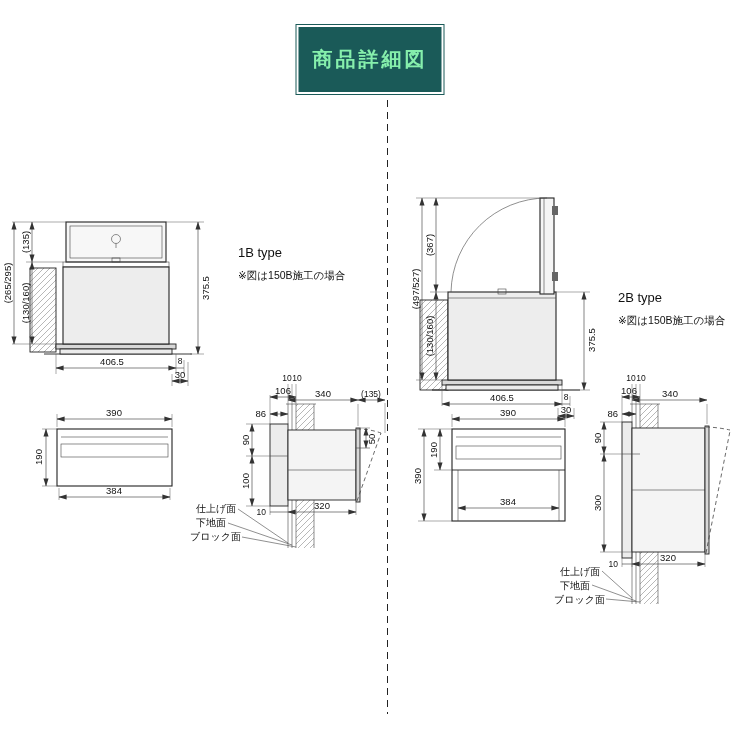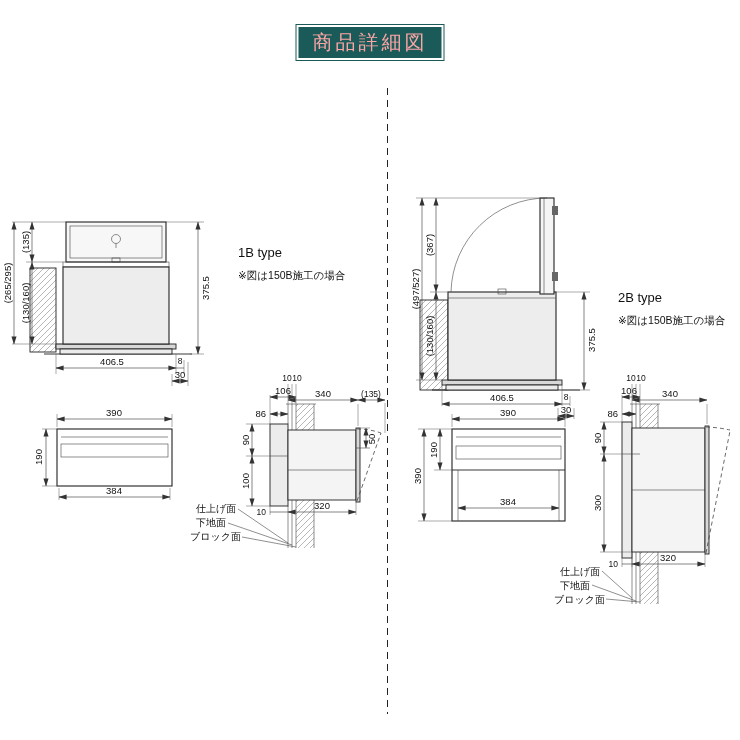--- a/index.html
+++ b/index.html
@@ -1,21 +1,21 @@
 <!DOCTYPE html>
 <html><head>
 <meta charset="utf-8">
 <style>
   html,body{margin:0;padding:0;background:#fff;}
   #stage{position:relative;width:740px;height:740px;background:#ffffff;overflow:hidden;
          font-family:"Liberation Sans","DejaVu Sans",sans-serif;}
   #title-wrap{position:absolute;top:24px;left:50%;transform:translateX(-50%);
               background:#fff;border:1px solid #1a5a58;padding:2px;}
-  #title-inner{background:#1a5a58;color:#fca5a5;font-size:20px;font-weight:normal;
-               letter-spacing:3px;padding:3px 14px;line-height:1.25;white-space:nowrap;}
+  #title-inner{background:#1a5a58;color:#86efac;font-size:20px;font-weight:bold;
+               letter-spacing:3px;padding:20px 14px;line-height:1.25;white-space:nowrap;}
   svg{position:absolute;left:0;top:0;}
   svg text{font-family:"Liberation Sans","DejaVu Sans",sans-serif;fill:#111;}
   .t13{font-size:13px;}
   .t11{font-size:10.5px;}
   .t10{font-size:10px;}
   .t9{font-size:9.5px;}
   .t8{font-size:8.5px;}
   .mid{text-anchor:middle;}
   .end{text-anchor:end;}
   .obj{stroke:#222;stroke-width:1.1;}

